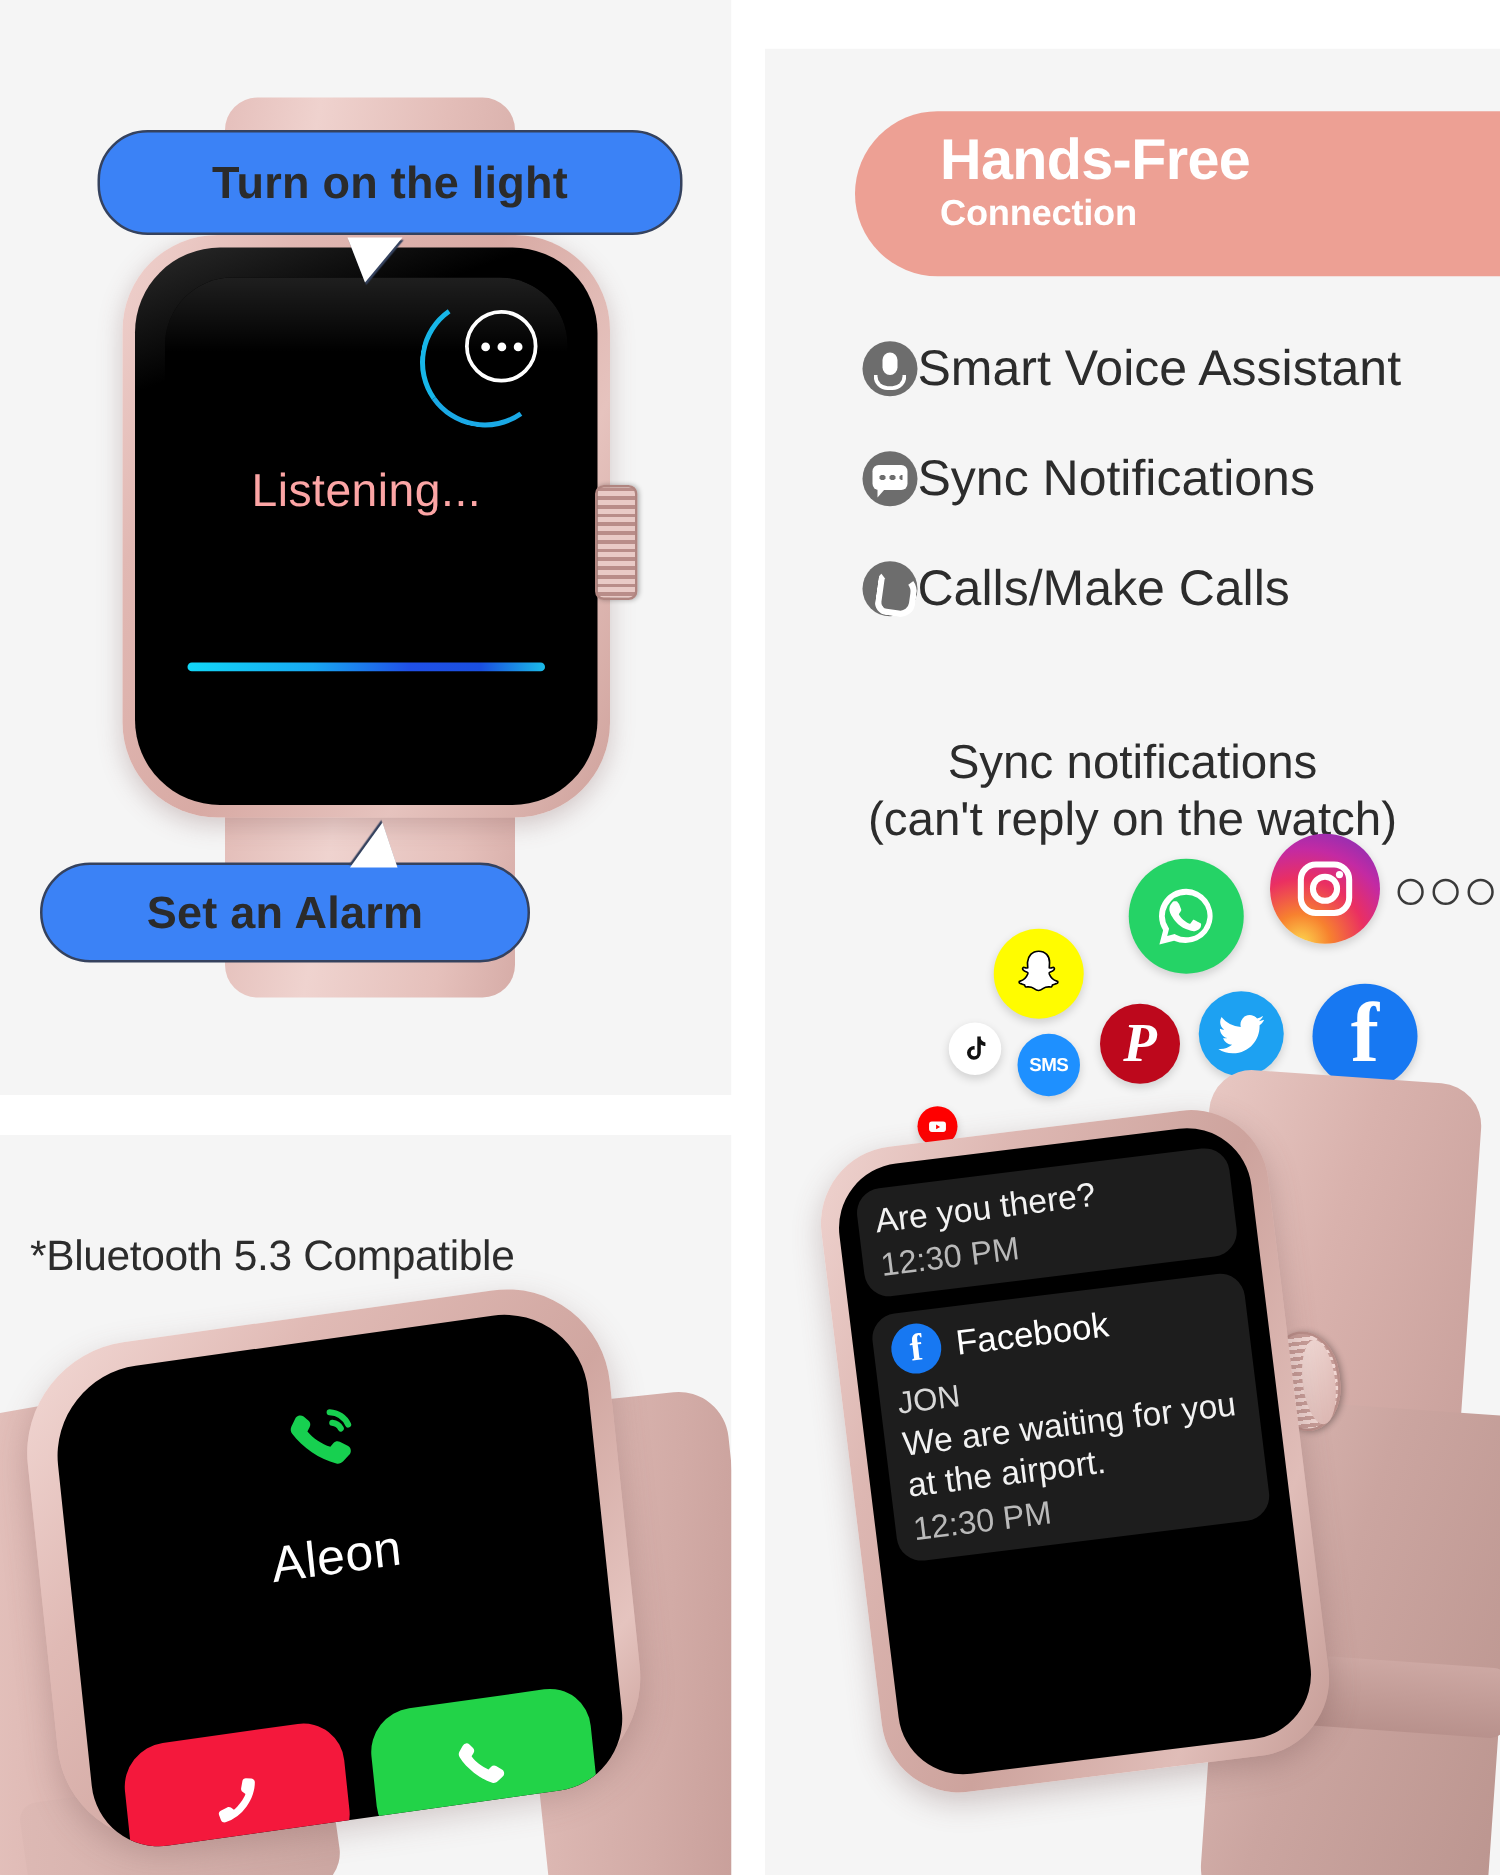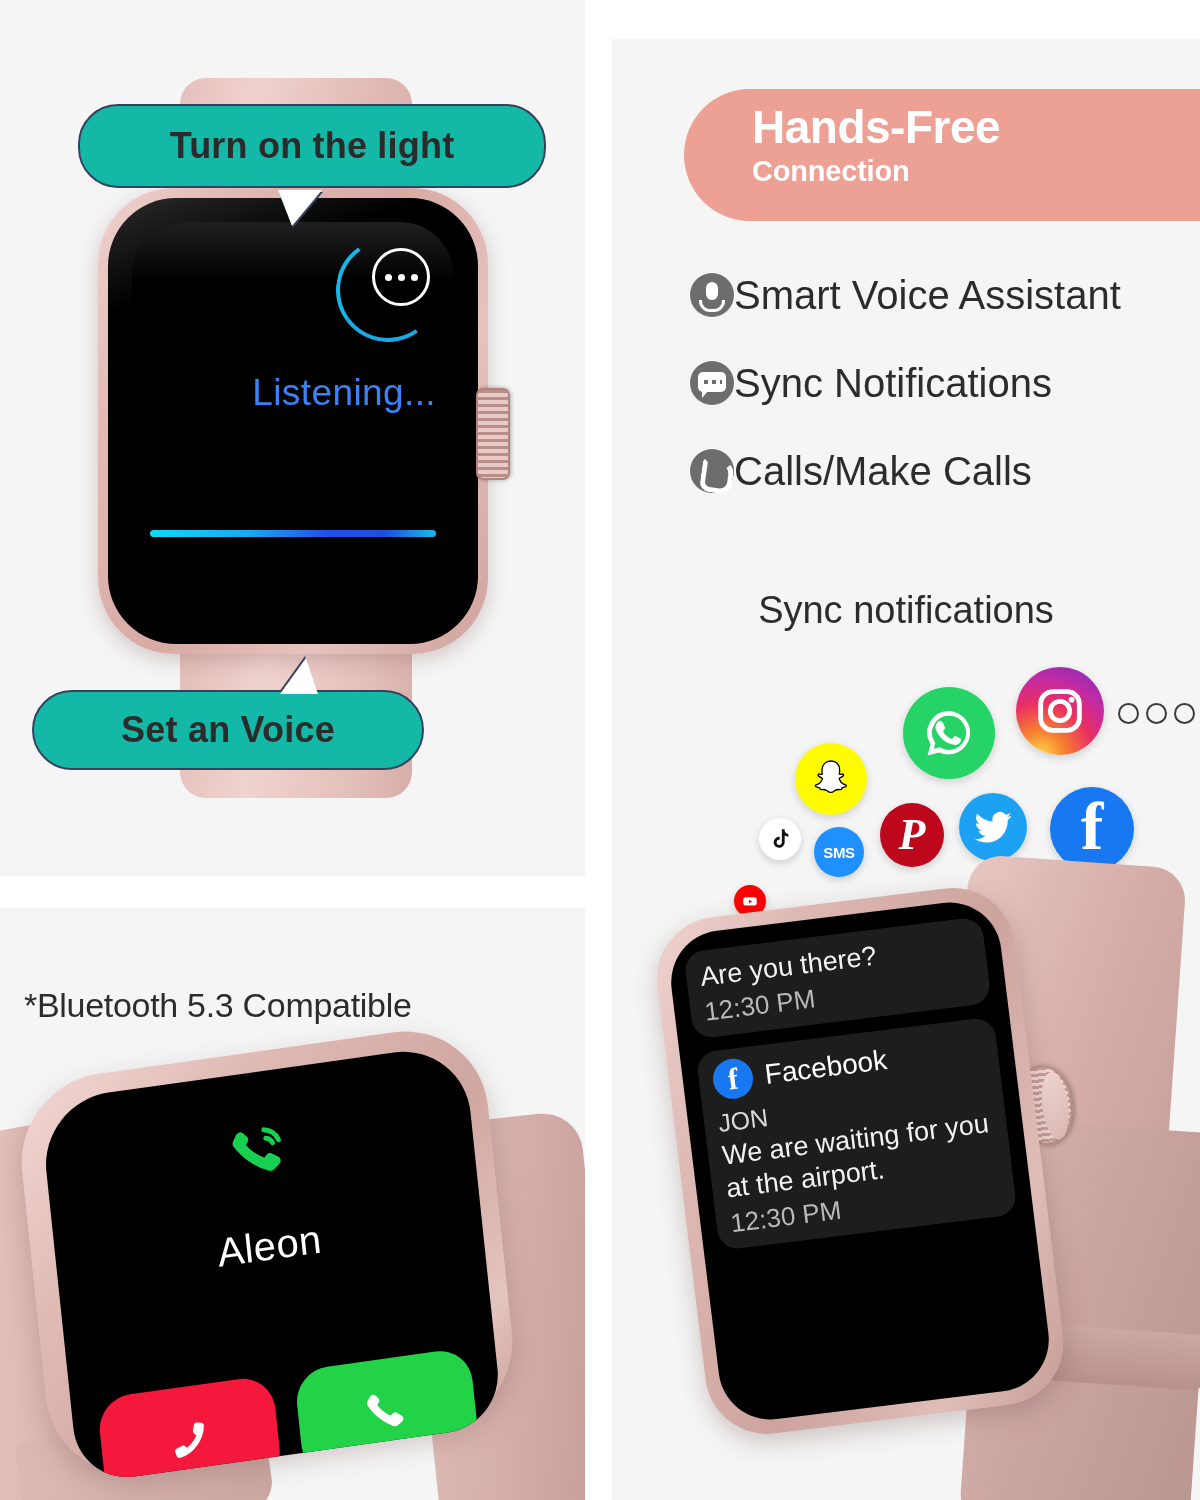--- a/index.html
+++ b/index.html
@@ -55,38 +55,38 @@
     border:3px solid #fff; border-radius:50%;
     display:flex; align-items:center; justify-content:center; gap:6px;
   }
   .dots-btn i { width:7px; height:7px; background:#fff; border-radius:50%; display:block; }
   .arc1 {
     position:absolute; right:14px; top:16px; width:104px; height:104px;
     border:4px solid transparent; border-left-color:#17b6e8; border-bottom-color:#1aa9e6;
     border-radius:50%; transform: rotate(10deg);
   }
   .listening {
-    position:absolute; left:0; right:18px; top:150px; text-align:right;
-    color:#3b82f6; font-size:37px; letter-spacing:.4px;
+    position:absolute; left:0; right:0; top:150px; text-align:center;
+    color:#fca5a5; font-size:37px; letter-spacing:.4px;
   }
   .wavebar {
     position:absolute; left:18px; right:18px; top:308px; height:7px; border-radius:4px;
     background: linear-gradient(90deg,#12d7f7 0%,#18a8f2 35%,#2050e8 62%,#1a4fe0 82%,#1bbbe8 100%);
   }
   .crown1 {
     position:absolute; left:388px; top:310px; width:34px; height:92px;
     border-radius:7px;
     background: repeating-linear-gradient(180deg,#b98d89 0 3px,#e9cac6 3px 7px);
     border:2px solid #b08580;
     box-shadow: 1px 0 4px rgba(0,0,0,.3);
   }
 
   
   .bubble {
-    position:absolute; background:#14b8a6; border:2px solid #35425e;
+    position:absolute; background:#3b82f6; border:2px solid #35425e;
     border-radius: 40px; display:flex; align-items:center; justify-content:center;
     color:#2b2b2b; font-weight:700; letter-spacing:.2px;
   }
   #bubble-light { left:78px; top:104px; width:468px; height:84px; font-size:36px; z-index:5; }
   #bubble-alarm { left:32px; top:690px; width:392px; height:80px; font-size:36px; z-index:5; }
   .tail-down, .tail-up { position:absolute; width:0; height:0; }
   .tail-down { left:198px; top:84px; border-left:14px solid transparent; border-right:30px solid transparent; border-top:36px solid #fff; filter: drop-shadow(1px 2px 0 #35425e); }
   .tail-up   { left:246px; top:-34px; border-left:26px solid transparent; border-right:12px solid transparent; border-bottom:36px solid #fff; filter: drop-shadow(-1px -2px 0 #35425e); }
 
   
@@ -257,21 +257,21 @@
 
       <div class="crown1"></div>
     </div>
 
     <div class="bubble" id="bubble-light">
       <span>Turn on the light</span>
       <span class="tail-down"></span>
     </div>
 
     <div class="bubble" id="bubble-alarm">
-      <span>Set an Voice</span>
+      <span>Set an Alarm</span>
       <span class="tail-up"></span>
     </div>
   </div>
 
   <div class="panel" id="panel-hands">
 
     <div class="pill">
       <h1>Hands-Free</h1>
       <h2>Connection</h2>
     </div>
@@ -294,20 +294,21 @@
         <span class="fic ic-phone"></span>
         <span>Calls/Make Calls</span>
       </div>
     </div>
   </div>
 
   <div class="panel" id="panel-sync">
 
     <div class="sync-title">
       <div>Sync notifications</div>
+      <div>(can't reply on the watch)</div>
     </div>
 
     <div>
 
       <div class="app" style="left:183px;top:188px;width:72px;height:72px;background:#fffc00;">
         <svg width="46" height="46" viewBox="0 0 24 24" aria-hidden="true">
           <path d="M12 2.6c2.8 0 4.5 2 4.5 4.6 0 .9-.1 1.8-.1 2.3.4.2.9.1 1.4-.1.5-.2 1 .4.6.9-.4.5-1.3.9-1.8 1.1-.3.1-.3.4-.2.7.5 1.3 1.8 2.6 3.2 3 .5.1.5.7.1.9-.7.3-1.7.5-2 .7-.1.2-.1.5-.3.7-.2.2-.7.1-1.3.1-.7 0-1.5.1-2.2.6-.7.5-1.3.9-2 .9s-1.3-.4-2-.9c-.7-.5-1.5-.6-2.2-.6-.6 0-1.1.1-1.3-.1-.2-.2-.2-.5-.3-.7-.3-.2-1.3-.4-2-.7-.4-.2-.4-.8.1-.9 1.4-.4 2.7-1.7 3.2-3 .1-.3.1-.6-.2-.7-.5-.2-1.4-.6-1.8-1.1-.4-.5.1-1.1.6-.9.5.2 1 .3 1.4.1 0-.5-.1-1.4-.1-2.3C7.5 4.6 9.2 2.6 12 2.6z" fill="#fff" stroke="#000" stroke-width=".7"></path>
         </svg>
       </div>
 

